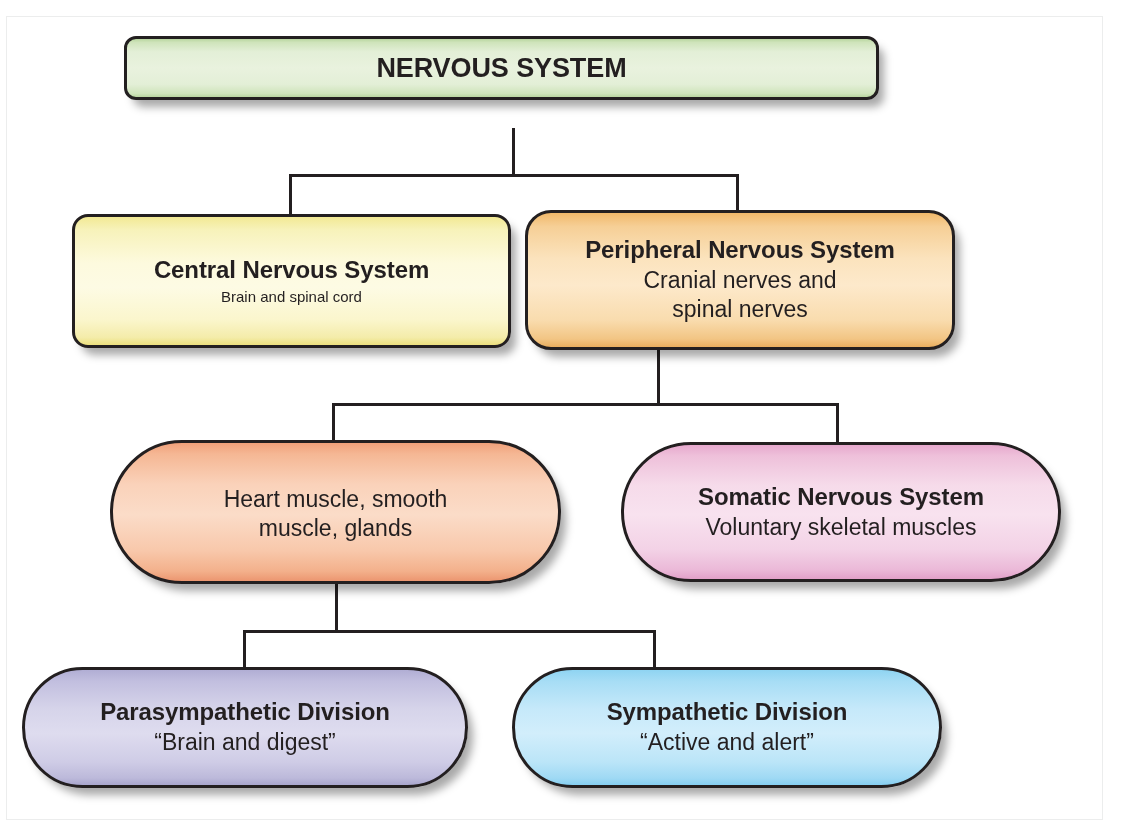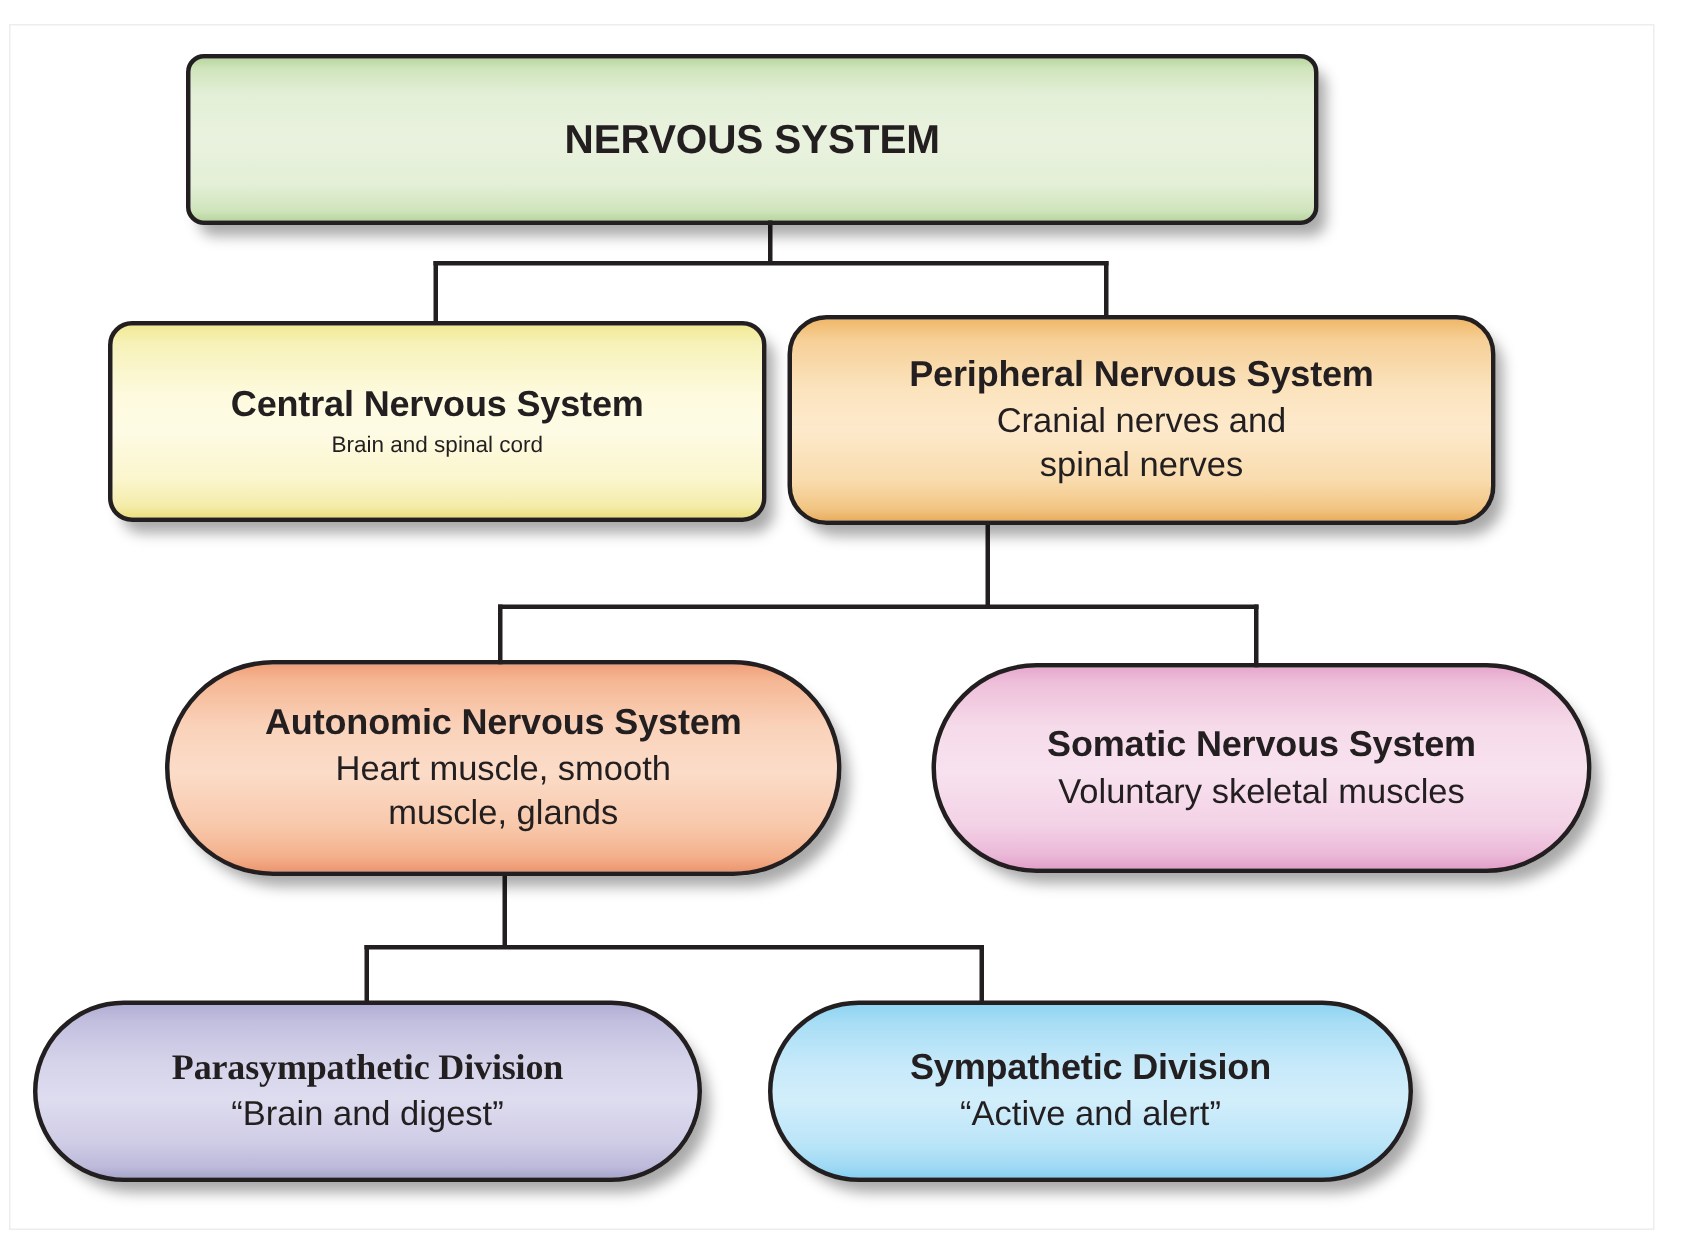--- a/index.html
+++ b/index.html
@@ -57,21 +57,21 @@
   .node .sub {
     font-weight: normal;
     line-height: 1.14;
   }
 
   
   #node-root {
     left: 124px;
     top: 36px;
     width: 755px;
-    height: 114px;
+    height: 64px;
     border-radius: 12px;
     background: linear-gradient(to bottom,
         #b9d6a0 0%, #cfe4bb 6%, #e3efd7 22%, #e9f2de 50%,
         #e3efd7 78%, #cfe4bb 94%, #b9d6a0 100%);
   }
   #node-root .title { font-size: 27px; }
 
   
   #node-cns {
     left: 72px;
@@ -82,21 +82,21 @@
     background: linear-gradient(to bottom,
         #f2e994 0%, #f7f2ba 10%, #fdfade 36%, #fdfbe4 55%,
         #fbf6cd 80%, #f4ecaa 94%, #ece07e 100%);
   }
   #node-cns .title { font-size: 24px; }
   #node-cns .sub   { font-size: 15px; margin-top: 5px; }
 
   #node-pns {
     left: 525px;
     top: 210px;
-    width: 472px;
+    width: 430px;
     height: 140px;
     border-radius: 26px;
     background: linear-gradient(to bottom,
         #f0b86a 0%, #f6cf96 10%, #fbe3bd 34%, #fde9cb 54%,
         #f9dcae 80%, #f2c584 94%, #e9ae5f 100%);
   }
   #node-pns .title { font-size: 24px; }
   #node-pns .sub   { font-size: 23px; margin-top: 3px; }
 
   
@@ -130,21 +130,21 @@
   #node-para {
     left: 22px;
     top: 667px;
     width: 446px;
     height: 121px;
     border-radius: 61px;
     background: linear-gradient(to bottom,
         #b1aed4 0%, #c2bfdf 10%, #d6d4ea 34%, #dedcef 55%,
         #cfcce6 80%, #bcb9da 94%, #a9a6cd 100%);
   }
-  #node-para .title { font-size: 24px; font-family: Liberation Serif, serif; }
+  #node-para .title { font-size: 24px; }
   #node-para .sub   { font-size: 23px; margin-top: 3px; }
 
   #node-symp {
     left: 512px;
     top: 667px;
     width: 430px;
     height: 121px;
     border-radius: 61px;
     background: linear-gradient(to bottom,
         #8fd4f2 0%, #a7ddf5 10%, #c6e9fa 34%, #d2eefb 55%,
@@ -193,21 +193,20 @@
     <span class="sub">Brain and spinal cord</span>
   </div>
 
   <div class="node" id="node-pns">
     <span class="title">Peripheral Nervous System</span>
     <span class="sub">Cranial nerves and</span>
     <span class="sub">spinal nerves</span>
   </div>
 
   <div class="node" id="node-ans">
-    <span class="title">Autonomic Nervous System</span>
     <span class="sub">Heart muscle, smooth</span>
     <span class="sub">muscle, glands</span>
   </div>
 
   <div class="node" id="node-somatic">
     <span class="title">Somatic Nervous System</span>
     <span class="sub">Voluntary skeletal muscles</span>
   </div>
 
   <div class="node" id="node-para">

